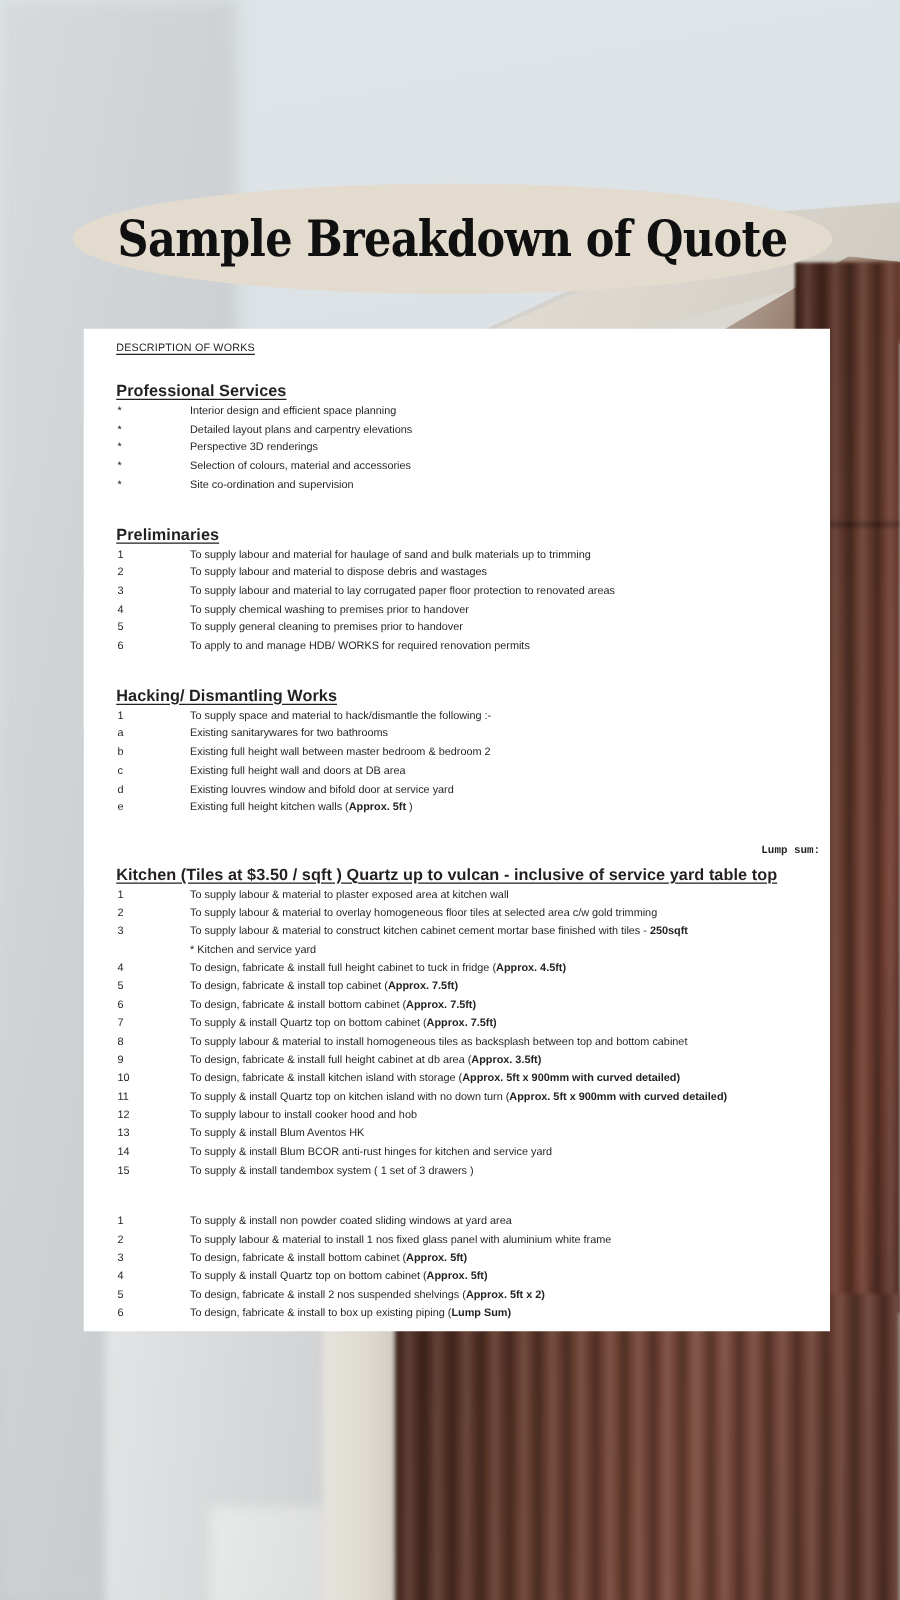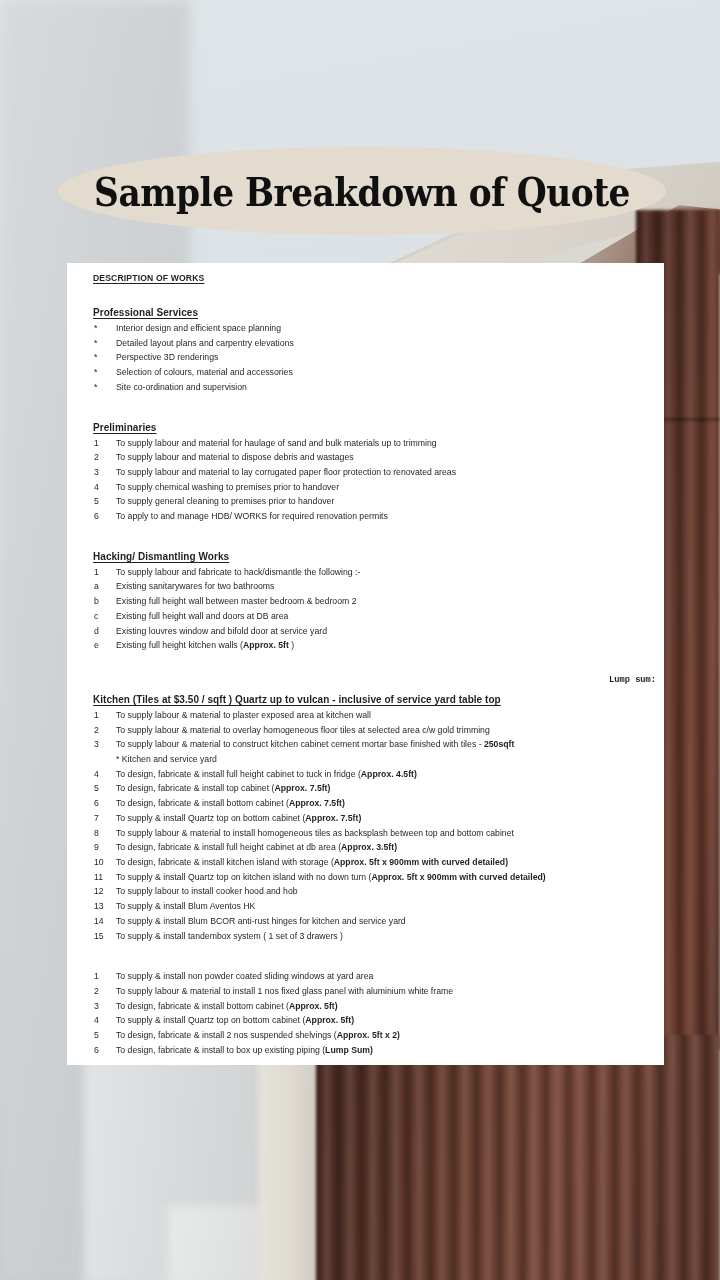--- a/index.html
+++ b/index.html
@@ -147,51 +147,51 @@
   }
   .doc-inner {
     position: absolute;
     left: 26px; top: 9px;
     right: 6px;
     color: #231f20;
   }
 
   .doc-title {
     font-size: 8.6px;
-    font-weight: 700;
+    font-weight: 400;
     letter-spacing: 0.15px;
     text-decoration: underline;
     text-underline-offset: 1.5px;
     margin: 0 0 22px 0;
     line-height: 12px;
   }
 
   .section { margin-bottom: 10px; }
   .section-head {
-    font-size: 10px;
+    font-size: 13px;
     font-weight: 700;
     text-decoration: underline;
     text-underline-offset: 1.5px;
     margin: 0 0 2px 0;
     line-height: 13px;
     letter-spacing: 0.05px;
   }
   .row {
     display: flex;
     font-size: 8.7px;
     line-height: 14.7px;
     white-space: nowrap;
   }
   .row .marker {
     width: 22px;
     flex: 0 0 22px;
     text-align: left;
     padding-left: 1px;
   }
-  .row .txt { flex: 1 1 auto; }
+  .row .txt { flex: 1 1 auto; margin-left: 36px; }
   .row.cont .marker { width: 22px; }
   .b { font-weight: 700; }
 
   .lumpsum {
     position: absolute;
     right: 2px;
     font-size: 8.7px;
     font-weight: 600;
     line-height: 14.7px;
     white-space: nowrap;
@@ -271,21 +271,21 @@
             <div class="row">
               <span class="marker">6</span>
               <span class="txt">To apply to and manage HDB/ WORKS for required renovation permits</span>
             </div>
           </div>
           <div class="spacer-md"></div>
           <div class="section">
             <div class="section-head">Hacking/ Dismantling Works</div>
             <div class="row">
               <span class="marker">1</span>
-              <span class="txt">To supply labour and fabricate to hack/dismantle the following :-</span>
+              <span class="txt">To supply space and material to hack/dismantle the following :-</span>
             </div>
             <div class="row">
               <span class="marker">a</span>
               <span class="txt">Existing sanitarywares for two bathrooms</span>
             </div>
             <div class="row">
               <span class="marker">b</span>
               <span class="txt">Existing full height wall between master bedroom &amp; bedroom 2</span>
             </div>
             <div class="row">

